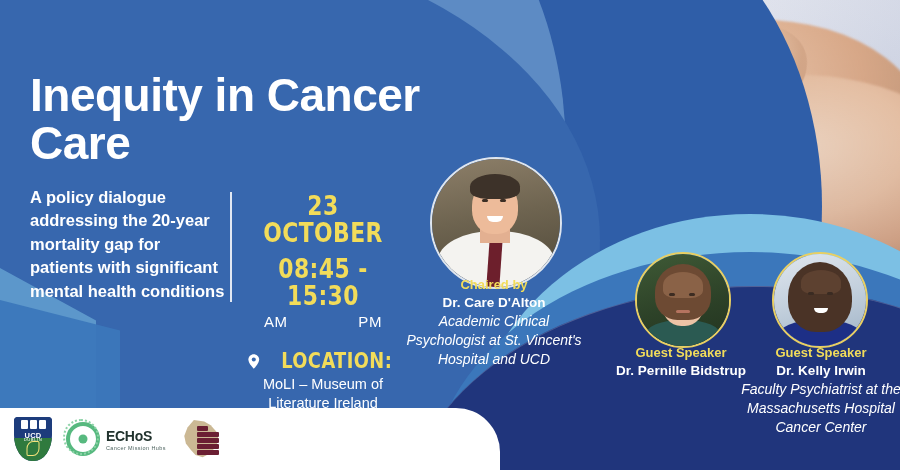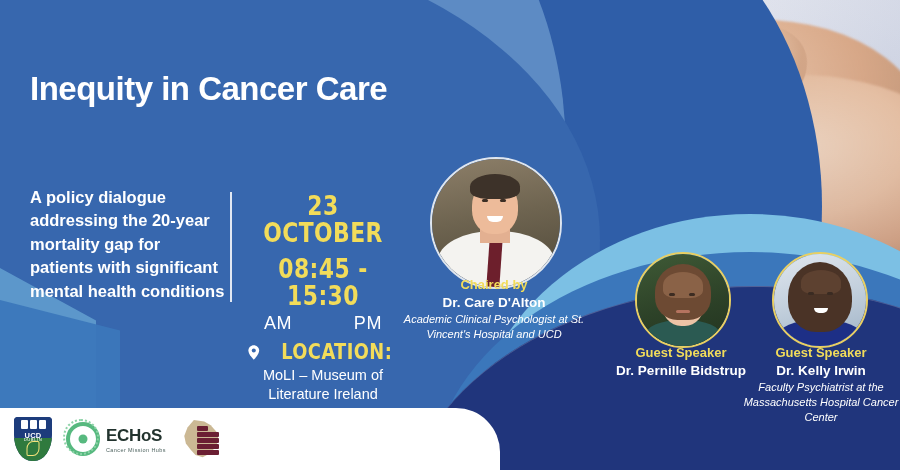--- a/index.html
+++ b/index.html
@@ -42,34 +42,34 @@
   .wave-strip{position:absolute;left:0;top:300px;width:120px;height:170px;background:#3b77bb;opacity:.95;
       clip-path:polygon(0 0,100% 18%,100% 100%,0 100%);}
   .wave-strip2{position:absolute;left:0;top:268px;width:96px;height:202px;background:#7cc0e4;opacity:.55;
       clip-path:polygon(0 0,100% 26%,100% 100%,0 100%);}
 
   
   .panel{position:absolute;left:-260px;top:-60px;width:860px;height:600px;background:#3767ae;border-radius:50%;}
 
   
   .content{position:absolute;left:0;top:0;width:900px;height:470px;}
-  .title{position:absolute;left:30px;top:72px;width:430px;color:#fff;font-size:33px;font-weight:bold;
+  .title{position:absolute;left:30px;top:72px;width:430px;color:#fff;font-size:46px;font-weight:bold;
       line-height:1.04;letter-spacing:-.5px;}
   .subtitle{position:absolute;left:30px;top:186px;width:195px;color:#fff;font-size:16.5px;line-height:1.42;font-weight:600;}
 
   .divider{position:absolute;left:230px;top:192px;width:2px;height:110px;background:rgba(255,255,255,.85);}
 
   .datebox{position:absolute;left:248px;top:192px;width:150px;color:#fff;text-align:center;}
   .cond{font-family:"Liberation Sans Narrow","DejaVu Sans Condensed","Liberation Sans",sans-serif;
       font-weight:bold;color:#f2dc5a;letter-spacing:.5px;transform:scaleX(.9);transform-origin:center;}
   .date{font-size:27px;line-height:1;}
   .dow{font-size:16px;letter-spacing:1.2px;margin-top:6px;color:#fff;}
   .time{font-size:27px;line-height:1;margin-top:9px;}
-  .ampm{display:flex;justify-content:space-between;padding:4px 16px 0;font-size:18px;color:#fff;letter-spacing:.6px;gap:7px;}
-  .locrow{display:flex;align-items:center;justify-content:center;gap:15px;margin-top:7px;}
+  .ampm{display:flex;justify-content:space-between;padding:4px 16px 0;font-size:15px;color:#fff;letter-spacing:.6px;gap:7px;}
+  .locrow{display:flex;align-items:center;justify-content:center;gap:15px;margin-top:20px;}
   .loc-label{font-size:22px;line-height:1;}
   .venue{font-size:14.5px;line-height:1.3;color:#fff;margin-top:3px;}
 
   
   .pf{position:absolute;border-radius:50%;overflow:hidden;}
   .pf.chair{left:430px;top:157px;width:128px;height:128px;border:2px solid #dfe6ef;}
   .pf.guest{width:92px;height:92px;border:2px solid #e8cf63;}
   .pf.g1{left:635px;top:252px;}
   .pf.g2{left:772px;top:252px;}
   .pf .im{position:absolute;inset:0;}
@@ -102,21 +102,21 @@
   .p3 .hairin{position:absolute;left:27px;top:16px;width:40px;height:24px;border-radius:50% 50% 28% 28%;background:#5d4130;}
   .p3 .eyeL,.p3 .eyeR{position:absolute;top:38px;width:6px;height:2.5px;background:#3a2b22;border-radius:2px;}
   .p3 .eyeL{left:34px;} .p3 .eyeR{left:53px;}
   .p3 .mouth{position:absolute;left:40px;top:54px;width:14px;height:5px;border-radius:0 0 8px 8px;background:#fff;}
   .p3 .shirt{position:absolute;left:4px;bottom:-10px;width:84px;height:36px;border-radius:44% 44% 0 0;background:#1d2f86;}
 
   
   .cap{position:absolute;text-align:center;color:#fff;}
   .cap .role{color:#f2dc5a;font-weight:bold;font-size:13px;line-height:1.35;}
   .cap .nm{font-weight:bold;font-size:13.5px;line-height:1.4;}
-  .cap .desc{font-size:11px;line-height:1.35;}
+  .cap .desc{font-size:14px;line-height:1.35;}
   .cap .desc.it{font-style:italic;}
   .cap-chair{left:398px;top:276px;width:192px;}
   .cap-g1{left:600px;top:344px;width:162px;}
   .cap-g2{left:740px;top:344px;width:162px;}
 
   
   .footer{position:absolute;left:0;bottom:0;width:500px;height:62px;background:#fff;border-radius:0 44px 0 0;}
   .logos{position:absolute;left:0;bottom:0;width:500px;height:62px;display:flex;align-items:center;gap:14px;padding-left:14px;box-sizing:border-box;}
   .logo{display:flex;align-items:center;}
 
@@ -140,21 +140,21 @@
   .obs-beam{width:30px;height:22px;margin-top:5px;background:
       conic-gradient(from -28deg at 100% 50%, #f0c22a 0deg 26deg, #1d3c7c 26deg 60deg);
       clip-path:polygon(100% 0,100% 100%,0 62%,0 38%);}
 
   .echos{display:flex;align-items:center;gap:6px;}
   .echos .mark{width:26px;height:26px;border-radius:50%;border:4px solid #57b97f;position:relative;}
   .echos .mark::after{content:"";position:absolute;left:50%;top:50%;transform:translate(-50%,-50%);
       width:9px;height:9px;border-radius:50%;background:#57b97f;}
   .echos .mark::before{content:"";position:absolute;left:-7px;top:-7px;width:32px;height:32px;border-radius:50%;
       border:2px dotted #8ed3a8;}
-  .echos .t1{font-size:17px;font-weight:bold;color:#22332e;letter-spacing:-.3px;}
+  .echos .t1{font-size:14px;font-weight:bold;color:#22332e;letter-spacing:-.3px;}
   .echos .t2{font-size:5.5px;color:#4f6460;letter-spacing:.4px;text-align:center;margin-top:1px;}
 
   .aicri{width:46px;height:42px;position:relative;}
   .aicri .map{position:absolute;left:2px;top:2px;width:40px;height:38px;background:#cbb894;
       clip-path:polygon(30% 0,56% 4%,72% 14%,86% 30%,92% 52%,84% 72%,70% 88%,52% 98%,34% 92%,22% 78%,10% 62%,6% 42%,14% 20%);}
   .aicri .bars{position:absolute;left:17px;top:8px;display:flex;flex-direction:column;gap:1.5px;}
   .aicri .bars i{display:block;width:22px;height:4.5px;background:#6b1f33;border-radius:1px;}
   .aicri .bars i:first-child{width:11px;}
 
   .nccp{line-height:1;}

